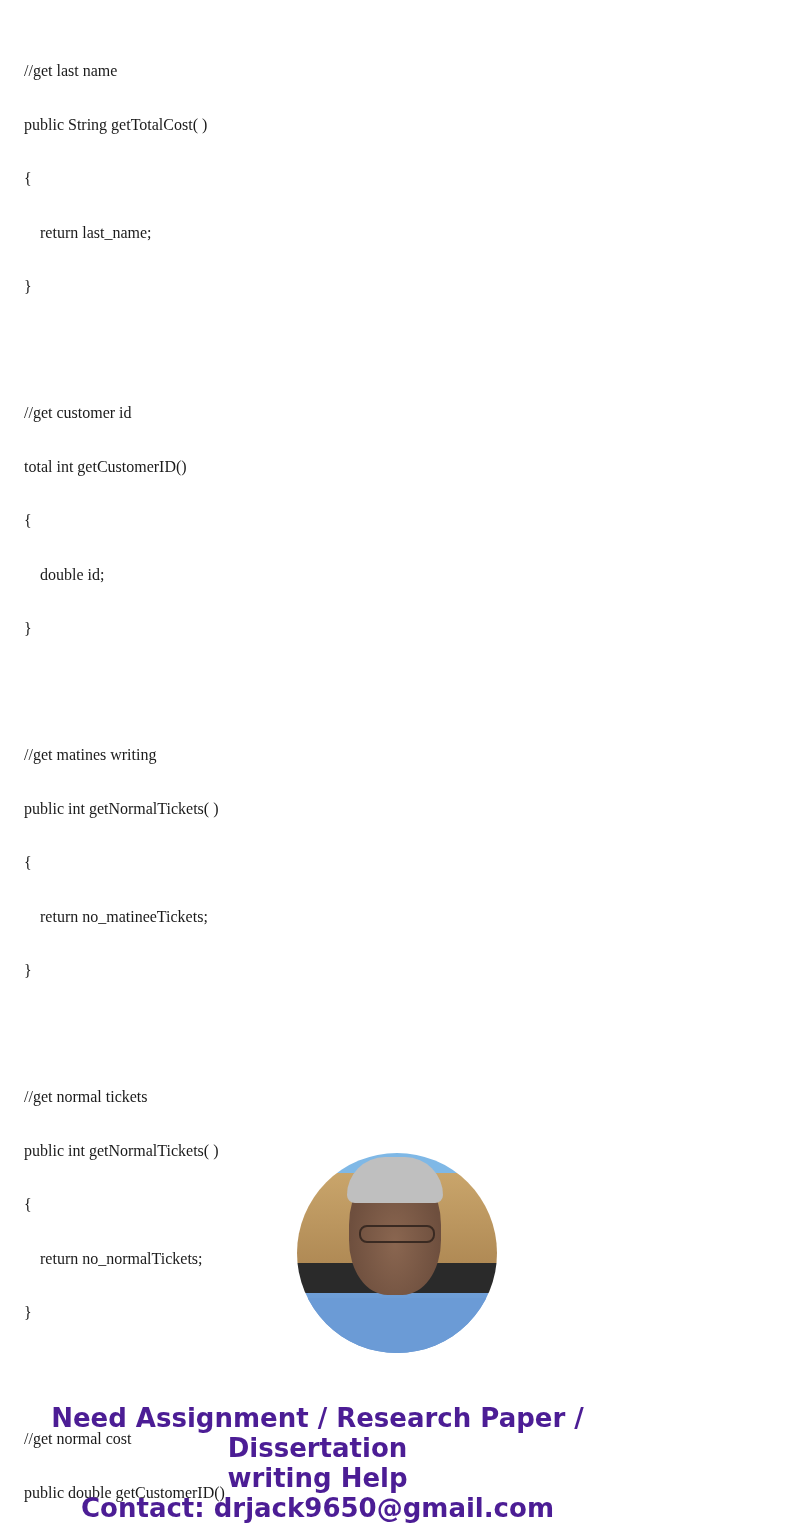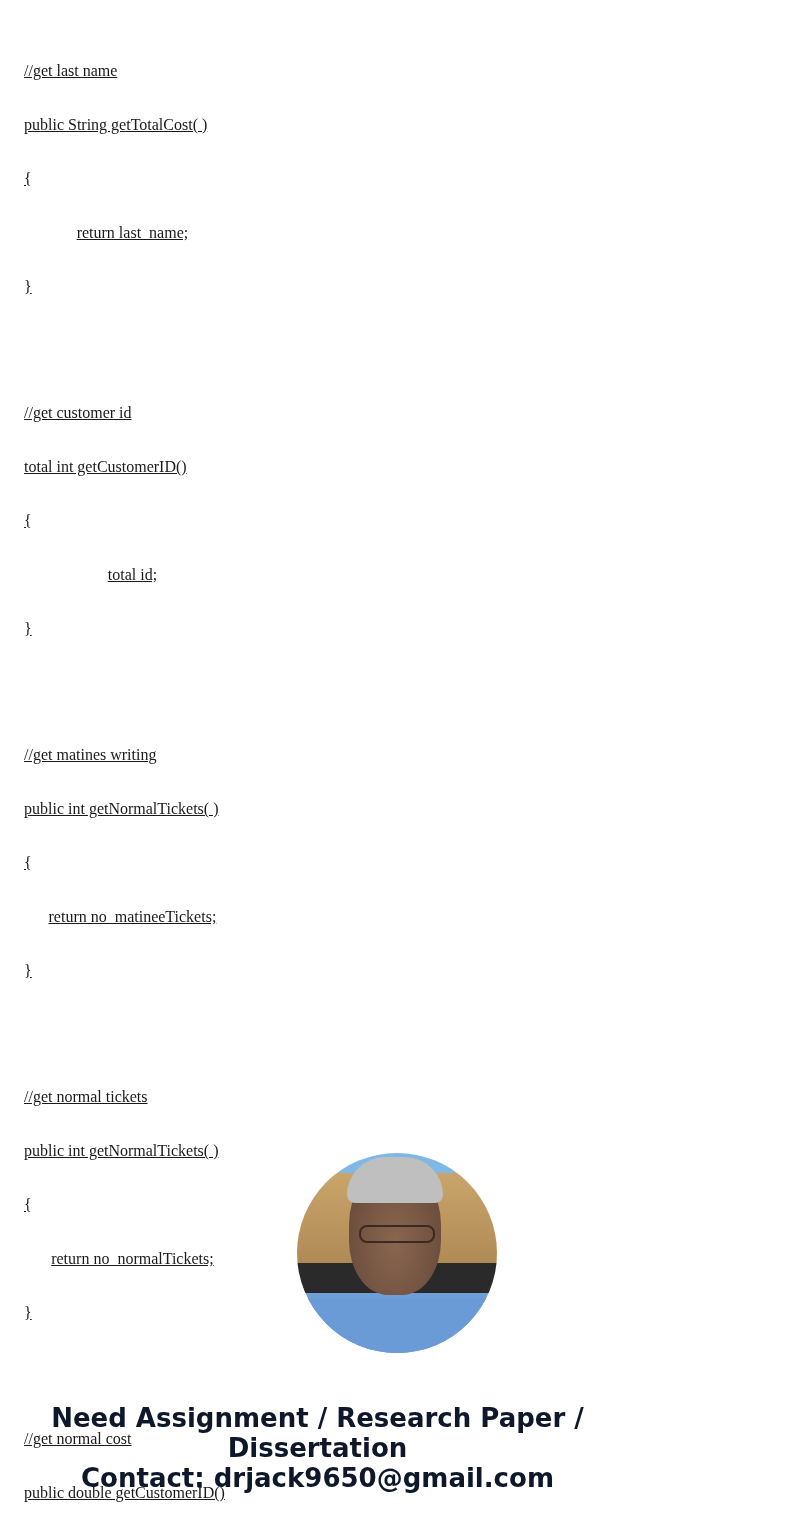--- a/index.html
+++ b/index.html
@@ -3,22 +3,22 @@
   <meta charset="utf-8">
   <style>
     html, body { margin: 0; padding: 0; background: #ffffff; }
     body { width: 794px; height: 1523px; position: relative; overflow: hidden; }
     .code {
       position: absolute; left: 24px; top: 8px;
       font-family: "Liberation Serif", serif;
       font-size: 16px; line-height: 18px; color: #1a1a1a;
       white-space: pre;
     }
-    .line { height: 18px; text-decoration: underline; }
-    .indent { padding-left: 16px; text-align: center; }
+    .line { height: 18px; }
+    .indent { padding-left: 16px; }
     .blank { height: 18px; }
     .avatar {
       position: absolute; left: 297px; top: 1153px;
       width: 200px; height: 200px; border-radius: 50%;
       overflow: hidden;
       background: linear-gradient(#7fb8e6 0%, #7fb8e6 10%, #c9a56b 10%, #b08a55 55%, #2a2a2a 55%, #2a2a2a 70%, #6f9fd8 70%, #5b8fcf 100%);
     }
     .avatar .face {
       position: absolute; left: 52px; top: 12px; width: 92px; height: 130px;
       border-radius: 46% 46% 42% 42%;
@@ -33,39 +33,39 @@
       border: 2px solid #3a2a22; border-radius: 8px; box-sizing: border-box;
     }
     .avatar .shirt {
       position: absolute; left: 0; top: 145px; width: 200px; height: 60px;
       background: #6b9bd6;
     }
     .promo {
       position: absolute; left: 0; top: 1403px; width: 635px;
       text-align: center;
       font-family: "DejaVu Sans", sans-serif; font-weight: bold;
-      font-size: 26px; line-height: 30px; color: #0f172a;
+      font-size: 26px; line-height: 30px; color: #4c1d95;
     }
   </style>
 </head>
 <body>
 
 <div class="code">
   
   <div class="line">//get last name</div>
   <div class="line">public String getTotalCost( )</div>
   <div class="line">{</div>
   <div class="line indent">return last_name;</div>
   <div class="line">}</div>
   <div class="blank"></div>
   
   <div class="line">//get customer id</div>
   <div class="line">total int getCustomerID()</div>
   <div class="line">{</div>
-  <div class="line indent">total id;</div>
+  <div class="line indent">double id;</div>
   <div class="line">}</div>
   <div class="blank"></div>
   
   <div class="line">//get matines writing</div>
   <div class="line">public int getNormalTickets( )</div>
   <div class="line">{</div>
   <div class="line indent">return no_matineeTickets;</div>
   <div class="line">}</div>
   <div class="blank"></div>
   
@@ -123,14 +123,15 @@
 
 <div class="avatar" title="author-photo">
   <div class="shirt"></div>
   <div class="face"></div>
   <div class="hair"></div>
   <div class="glasses"></div>
 </div>
 
 <div class="promo">
   <div>Need Assignment / Research Paper / Dissertation</div>
+  <div>writing Help</div>
   <div>Contact: drjack9650@gmail.com</div>
 </div>
 
 </body></html>

